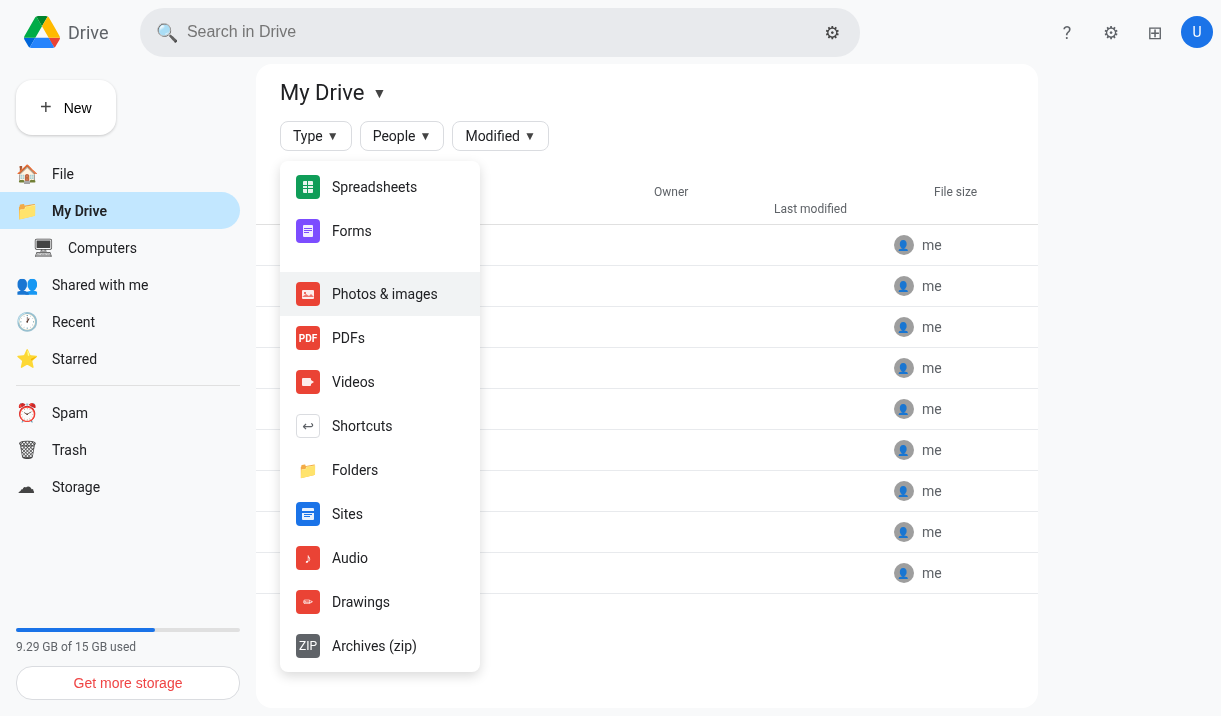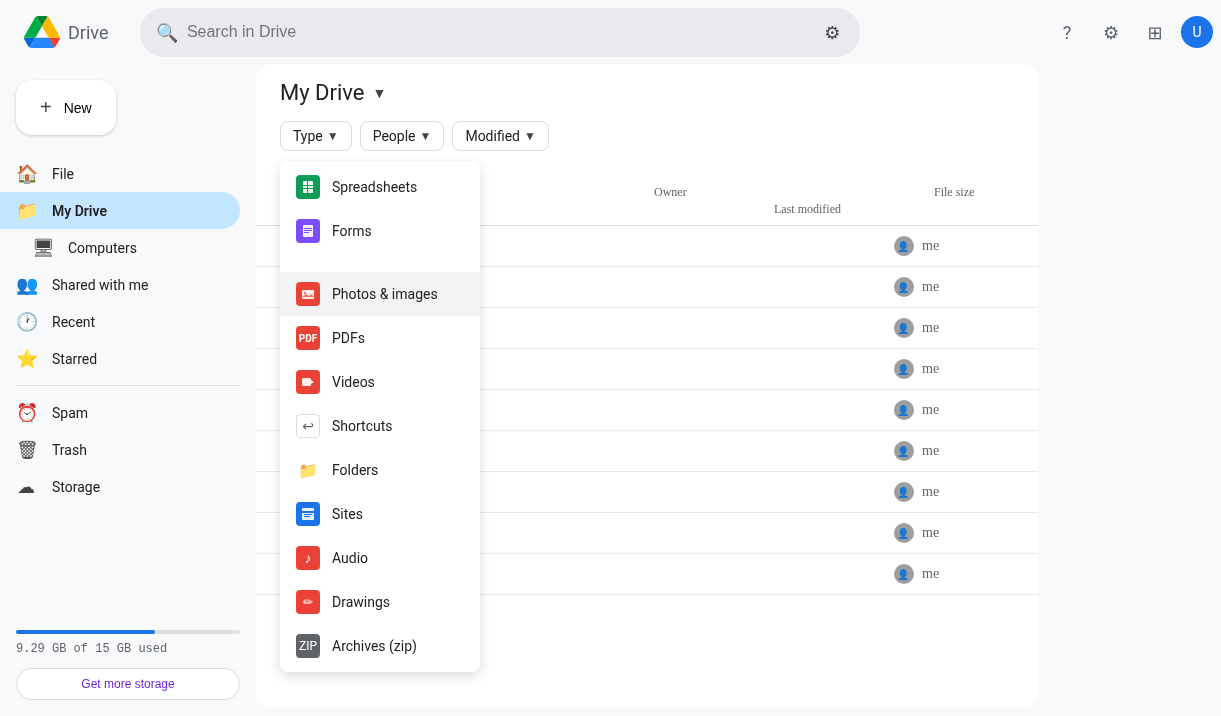--- a/index.html
+++ b/index.html
@@ -16,22 +16,22 @@
     .nav-item.active { background: #c2e7ff; font-weight: 600; }
     .nav-item .nav-icon { font-size: 18px; color: #444; width: 20px; text-align: center; }
     .nav-item .nav-icon.blue { color: #1a73e8; }
 
     .nav-section { margin-top: 4px; }
     .nav-divider { height: 1px; background: #e0e0e0; margin: 8px 16px; }
 
     .storage-section { padding: 8px 16px; margin-top: auto; }
     .storage-bar-bg { height: 4px; background: #e0e0e0; border-radius: 2px; margin: 8px 0; }
     .storage-bar-fill { height: 4px; background: #1a73e8; border-radius: 2px; width: 62%; }
-    .storage-text { font-size: 12px; color: #5f6368; margin-top: 4px; font-family: Liberation Mono, monospace; }
-    .get-storage-btn { margin-top: 12px; padding: 8px 24px; border: 1px solid #dadce0; border-radius: 16px; background: white; cursor: pointer; font-size: 12px; color: #6d28d9; font-weight: 500; display: block; width: 100%; }
+    .storage-text { font-size: 12px; color: #5f6368; margin-top: 4px; }
+    .get-storage-btn { margin-top: 12px; padding: 8px 24px; border: 1px solid #dadce0; border-radius: 16px; background: white; cursor: pointer; font-size: 14px; color: #ef4444; font-weight: 500; display: block; width: 100%; }
 
     
     .main { flex: 1; display: flex; flex-direction: column; background: white; border-radius: 16px; margin: 8px 8px 8px 0; overflow: hidden; }
     .search-box { flex: 1; display: flex; align-items: center; gap: 8px; background: #e8eaed; border-radius: 24px; padding: 10px 16px; }
     .search-box input { border: none; background: transparent; outline: none; font-size: 16px; flex: 1; color: #202124; }
     .search-icon { color: #444; font-size: 18px; }
     .avatar-circle { width: 32px; height: 32px; border-radius: 50%; background: #1a73e8; display: flex; align-items: center; justify-content: center; color: white; font-size: 14px; cursor: pointer; }
 
     
     .drive-title-row { display: flex; align-items: center; gap: 8px; padding: 16px 24px 8px 24px; }
@@ -45,21 +45,21 @@
 
     
     .dropdown-menu { position: absolute; top: 48px; left: 24px; background: white; border-radius: 8px; box-shadow: 0 4px 12px rgba(0,0,0,0.15); z-index: 100; width: 200px; padding: 4px 0; }
     .dropdown-item { display: flex; align-items: center; gap: 12px; padding: 10px 16px; cursor: pointer; font-size: 14px; color: #202124; }
     .dropdown-item.highlighted { background: #f1f3f4; margin-top: 19px; }
     .dropdown-icon { width: 24px; height: 24px; border-radius: 4px; display: flex; align-items: center; justify-content: center; font-size: 14px; flex-shrink: 0; }
     .icon-docs { background: #4285f4; color: white; }
     .icon-sheets { background: #0f9d58; color: white; }
 
     
-    .content-area { flex: 1; padding: 0; overflow-y: auto; position: relative; font-family: Liberation Serif, serif; }
+    .content-area { flex: 1; padding: 0; overflow-y: auto; position: relative; }
 
     
     .file-table { width: 100%; }
     .table-header { display: flex; align-items: center; padding: 8px 24px; border-bottom: 1px solid #e0e0e0; color: #5f6368; font-size: 12px; }
     .col-name { flex: 1; }
     .col-owner { width: 120px; text-align: left; }
     .col-modified { width: 160px; margin-top: 35px; }
     .col-size { width: 80px; }
 
     .table-row { display: flex; align-items: center; padding: 8px 24px; border-bottom: 1px solid #e8eaed; cursor: pointer; }

